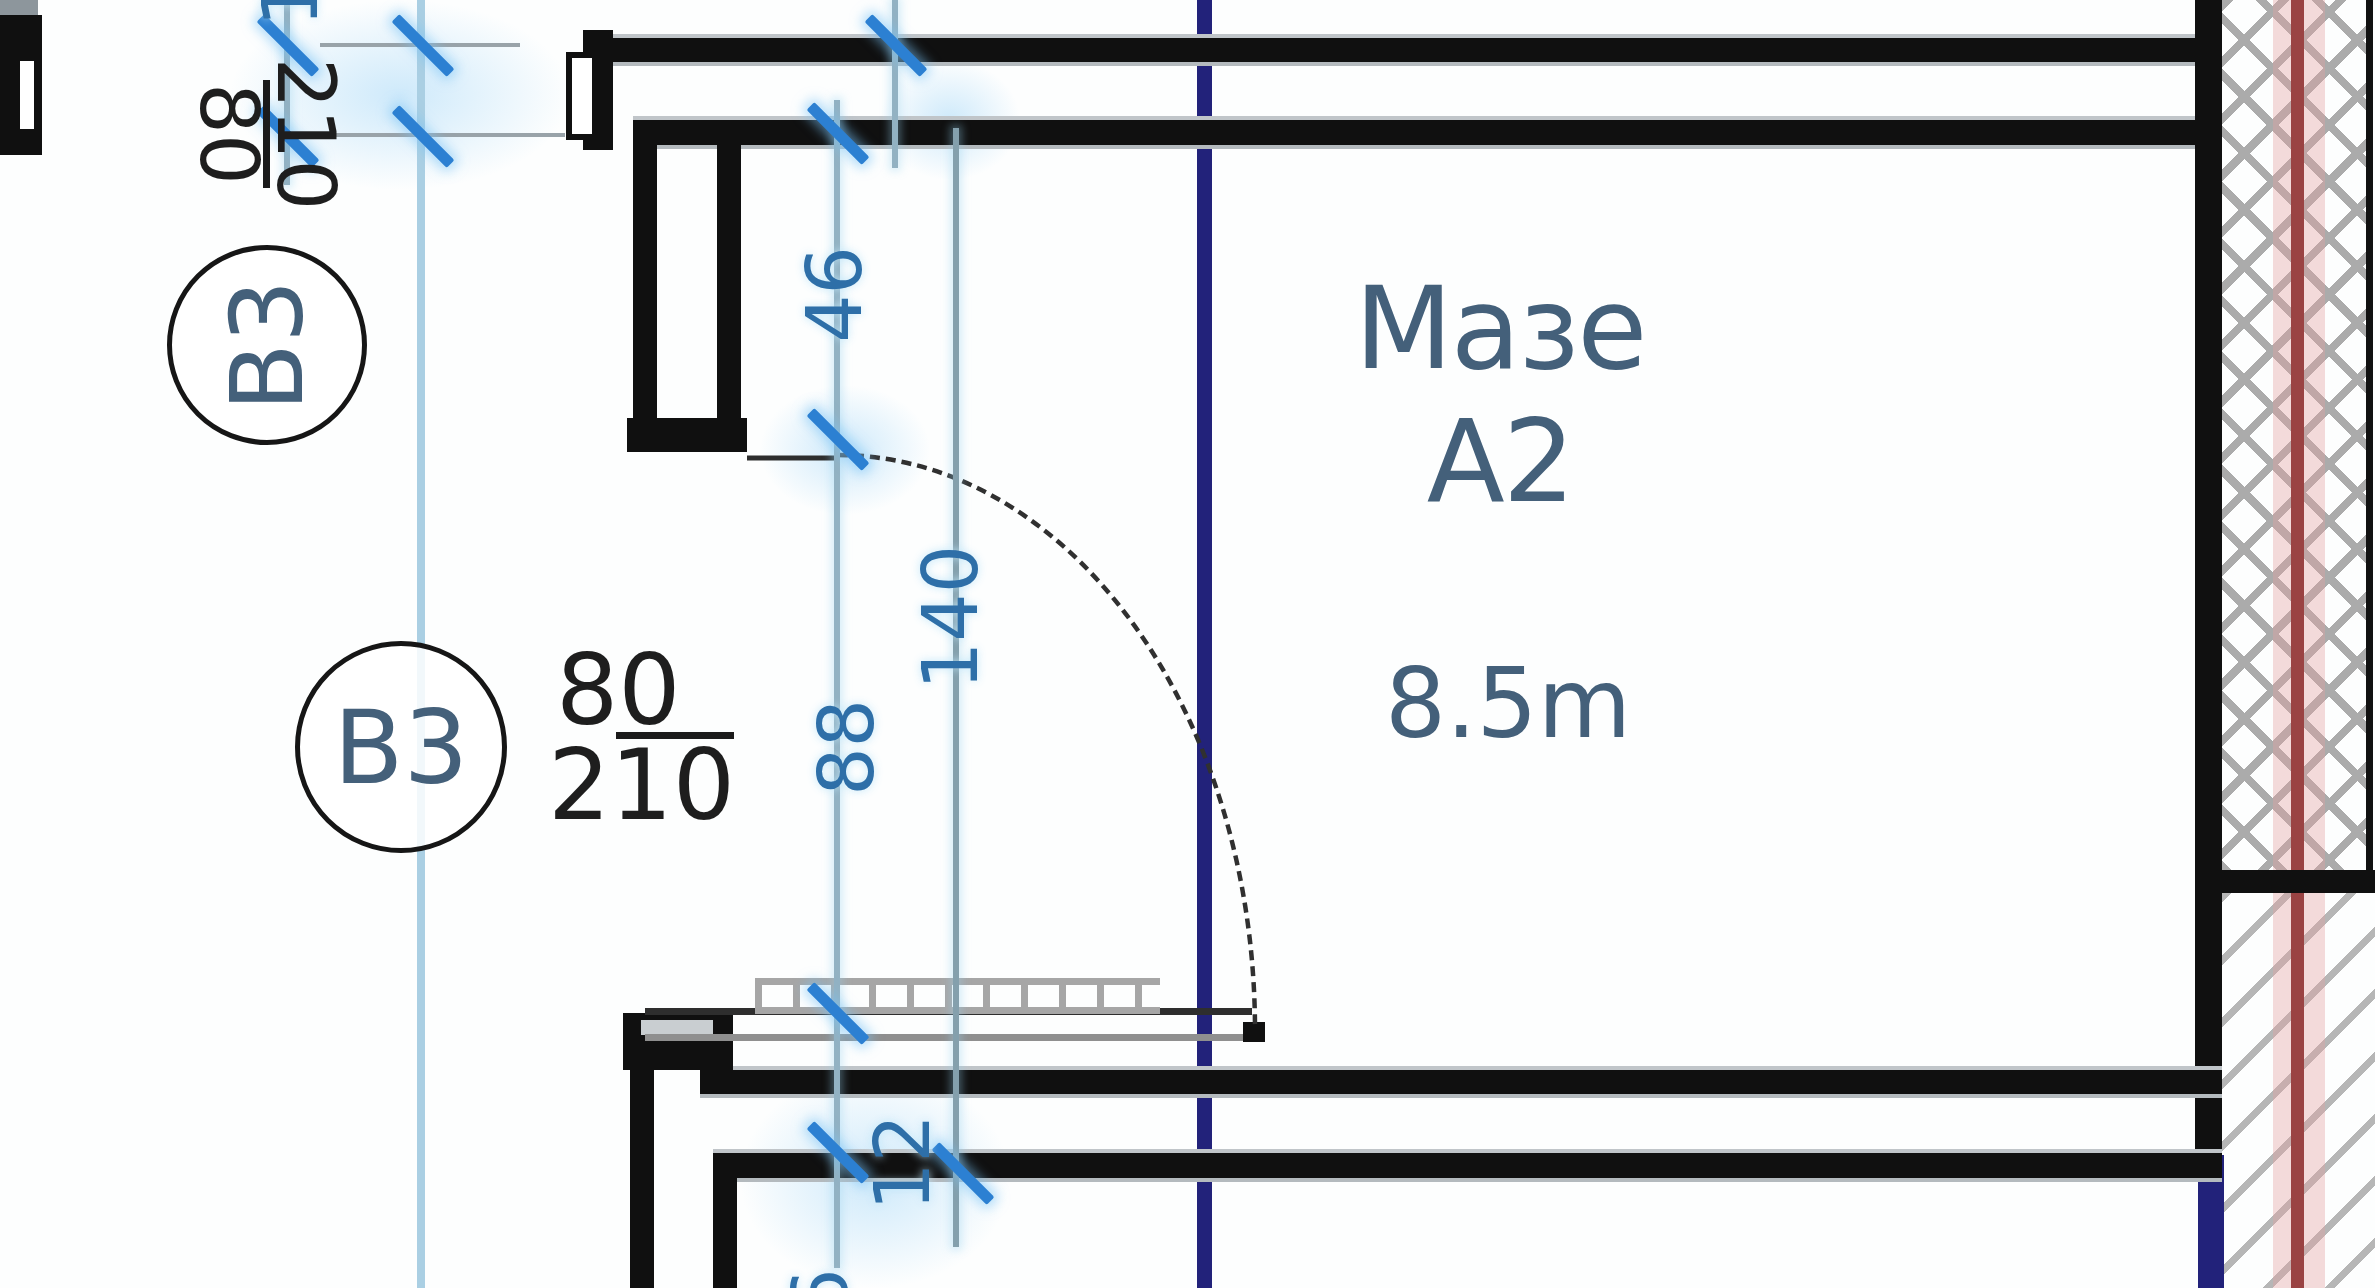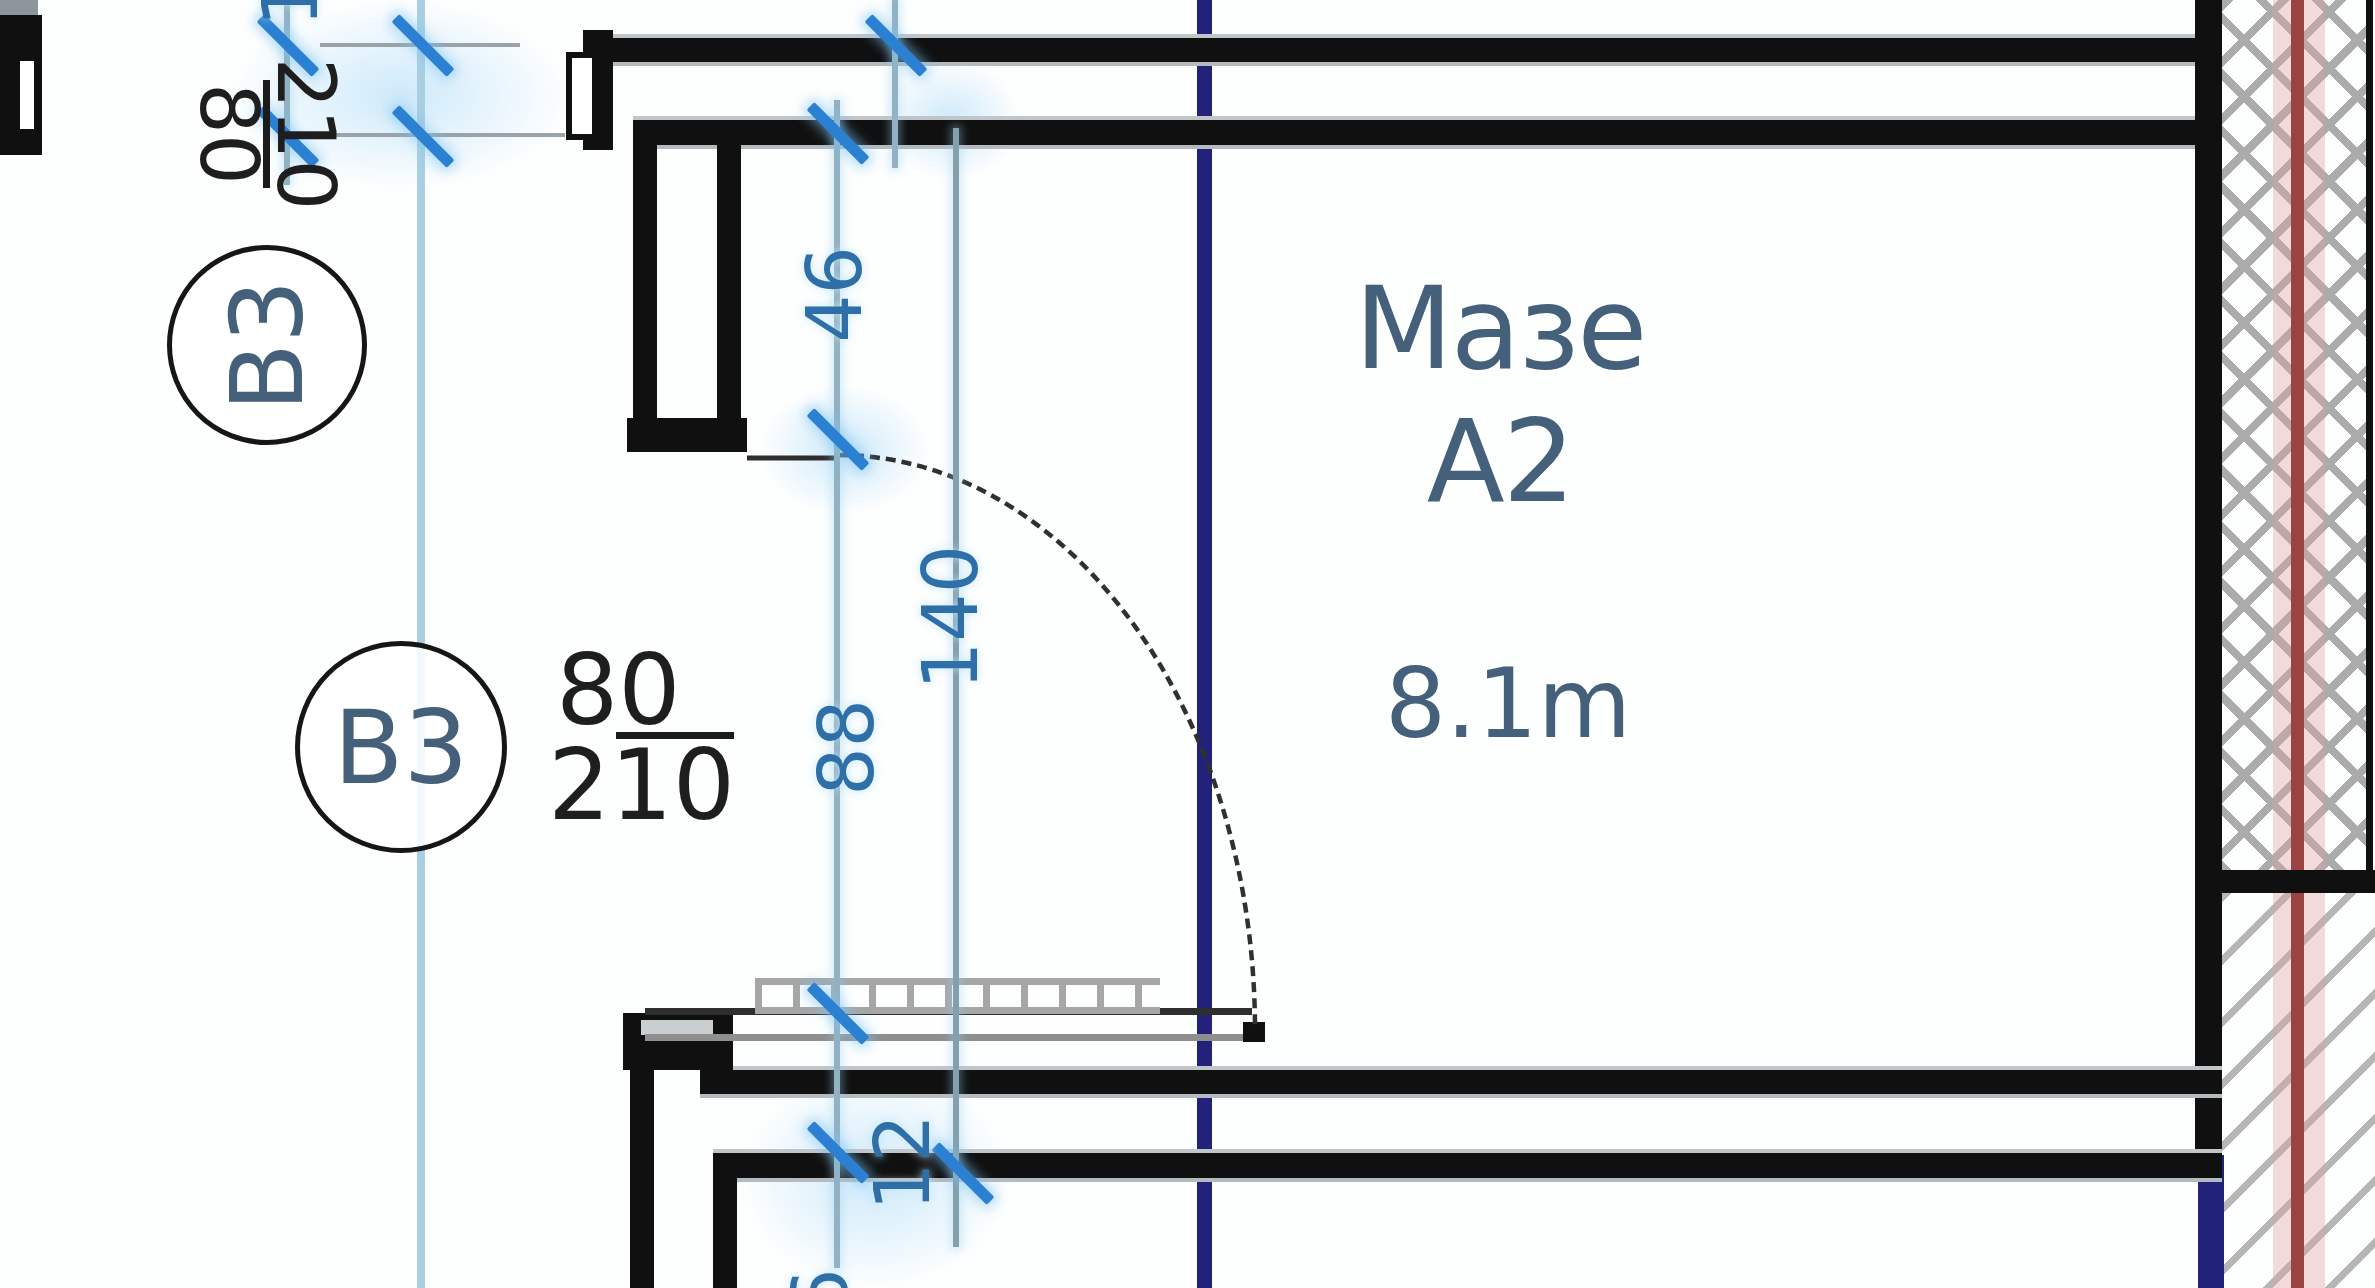--- a/index.html
+++ b/index.html
@@ -140,15 +140,15 @@
   </div>
   <div class="abs" style="left:548px;top:648px;width:200px;">
     <div class="blacktext" style="font-size:98px;line-height:84px;padding-left:8px;">80</div>
     <div class="fracbar" style="width:118px;margin-left:68px;"></div>
     <div class="blacktext" style="font-size:98px;line-height:92px;">210</div>
   </div>
 
   <div class="abs ctext slate" style="left:1270px;top:262px;width:460px;font-size:114px;font-weight:400;letter-spacing:-2px;">Мазе А2</div>
 
 
-  <div class="abs ctext slate" style="left:1385px;top:648px;width:220px;font-size:96px;">8.1m</div>
+  <div class="abs ctext slate" style="left:1385px;top:648px;width:220px;font-size:96px;">8.5m</div>
 
 </div>
 
 </body></html>

